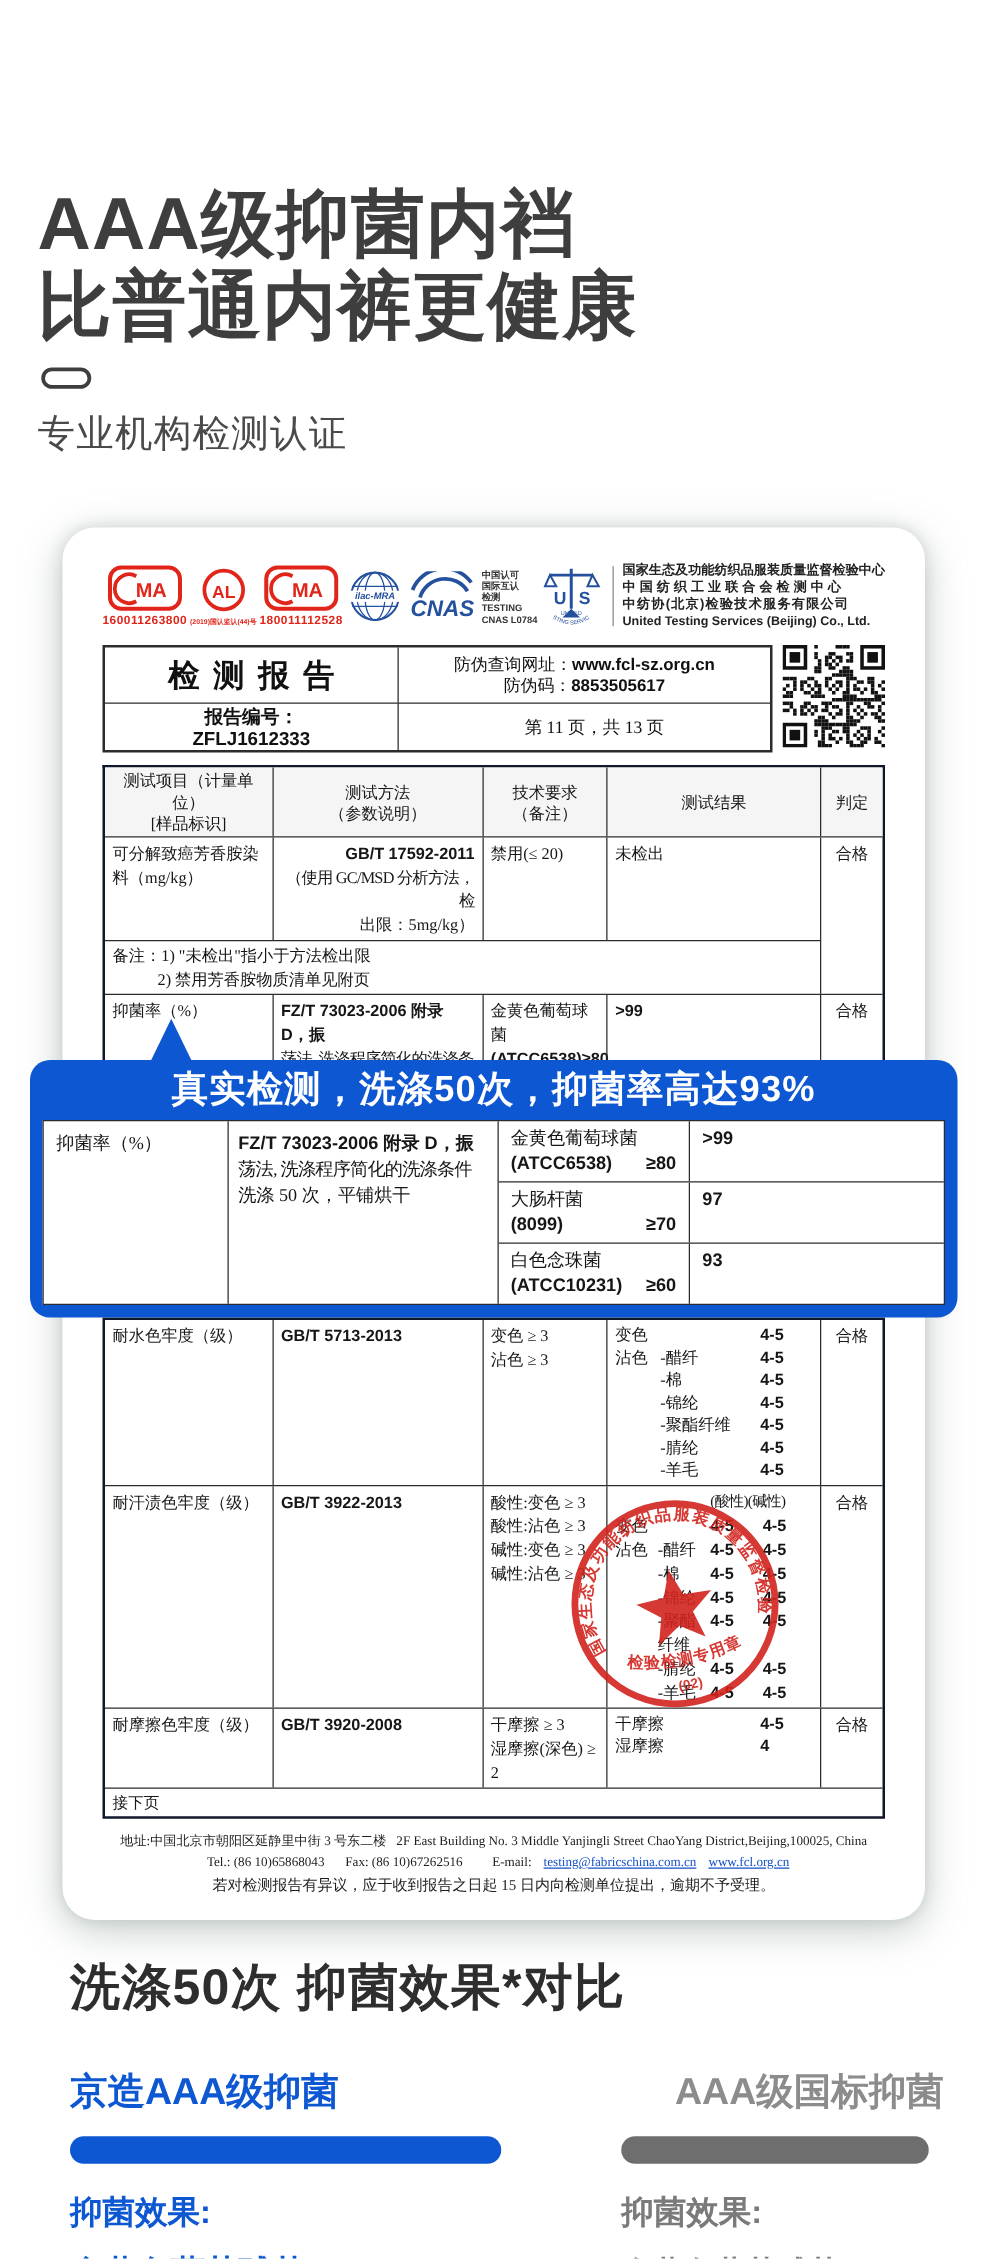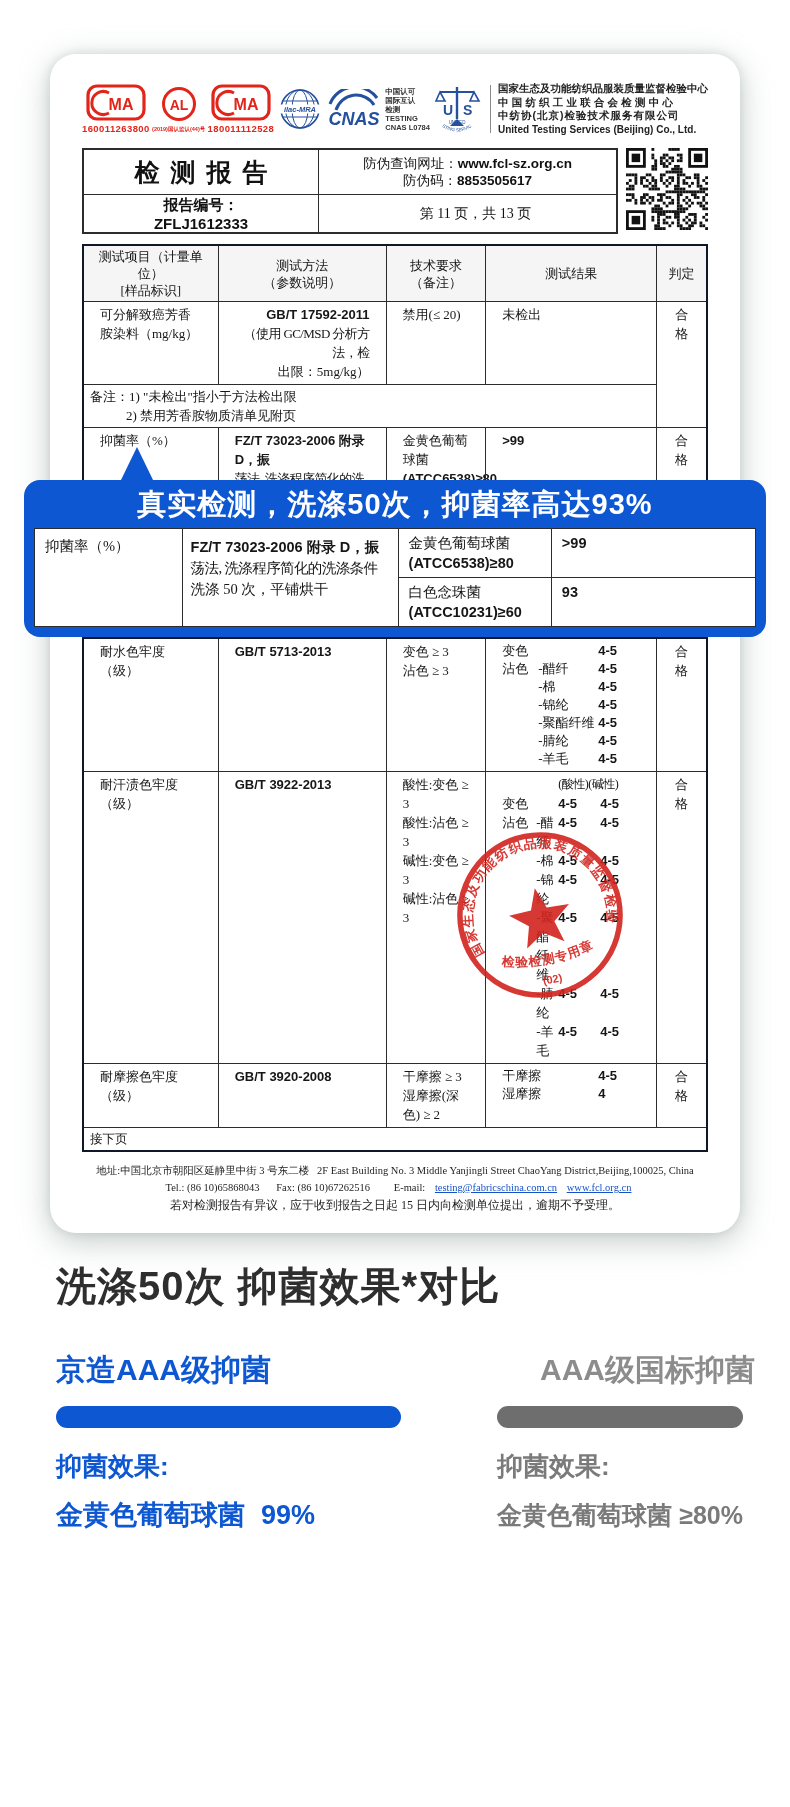--- a/index.html
+++ b/index.html
@@ -36,34 +36,34 @@
   .rline{font-size:13.5px;line-height:17px;}
   .rno{font-size:15px;font-weight:700;}
   .rpage{font-size:14px;padding-left:16px;}
   .lat{font-family:"Liberation Sans",sans-serif;font-weight:700;}
   .qr{width:82px;height:82px;margin-left:8px;flex:0 0 auto;}
   
   .tbl{border:2px solid #0f172a;margin-top:10px;font-family:"Liberation Serif",serif;
        font-size:13px;color:#161616;}
   .tr{display:flex;border-top:1px solid #2c2c2c;}
   .tr.first{border-top:none;}
-  .td{border-left:1px solid #2c2c2c;padding:3px 16px;box-sizing:border-box;line-height:19px;}
+  .td{border-left:1px solid #2c2c2c;padding:3px 6px;box-sizing:border-box;line-height:19px;}
   .td.nb{border-left:none;}
   .c1{width:21.5%;}.c2{width:27%;}.c3{width:16%;}.c4{width:27.5%;}
   .c5{width:8%;text-align:center;}
   .thead{background:#f5f5f5;text-align:center;}
   .thead .td{display:flex;flex-direction:column;justify-content:center;line-height:17px;padding:2px;}
   .grp{flex:1;display:flex;flex-direction:column;}
   .grp-top{display:flex;flex:1;}
   .g1{width:23.4%;}.g2{width:29.3%;text-align:right;}.g3{width:17.4%;}.g4{width:29.9%;}
   .noteband{border-top:1px solid #2c2c2c;padding:2px 6px;line-height:19px;}
   .note-ind{padding-left:36px;}
   .tight{letter-spacing:-.6px;}
   .row-anti{height:52px;overflow:hidden;}
-  .sp{display:flex;}
+  .sp{display:flex;justify-content:space-between;}
   
   .rg3{display:grid;grid-template-columns:36px 1fr 42px;line-height:18px;}
   .rg4{display:grid;grid-template-columns:34px 1fr 42px 40px;line-height:19px;}
   .vhead{grid-column:3/5;font-size:12px;letter-spacing:-.5px;white-space:nowrap;}
   .contd{padding:2px 6px;font-size:12.5px;line-height:18px;}
   
   .callout{position:relative;margin:0 -58px;background:#0d57d2;border-radius:16px;
            padding:0 10px 10px;z-index:4;}
   .ptr{position:absolute;top:-33px;left:96px;width:0;height:0;
        border-left:17px solid transparent;border-right:17px solid transparent;
@@ -108,20 +108,28 @@
   .col-l .cmp-row{color:#0d57d2;font-size:27px;}
   .col-r .cmp-row{color:#7a7a7a;font-size:25px;justify-content:space-between;}
   .cmp-row .nm{width:205px;white-space:nowrap;}
   .col-r .cmp-row .nm{width:auto;}
 </style>
 </head>
 <body>
 
 <div class="page">
 
+  <div class="hero">
+    <div class="hero-title">
+      <div>AAA级抑菌内裆</div>
+      <div>比普通内裤更健康</div>
+    </div>
+    <div class="hero-pill"></div>
+    <div class="hero-sub">专业机构检测认证</div>
+  </div>
 
   <div class="card">
 
     <div class="logos">
       <div class="logo">
         <svg width="60" height="38" viewBox="0 0 60 38">
           <rect x="2" y="2" width="56" height="33" rx="9" fill="none" stroke="#e1251b" stroke-width="3.2"></rect>
           <path d="M 23 9 A 11.5 11.5 0 1 0 23 29" fill="none" stroke="#e1251b" stroke-width="3"></path>
           <text x="35" y="25.5" font-size="16" font-weight="bold" fill="#e1251b" text-anchor="middle">MA</text>
         </svg>
@@ -564,20 +572,30 @@
               <div>金黄色葡萄球菌</div>
               <div class="sp">
                   <span class="lat">(ATCC6538)</span>
                   <span class="lat">≥80</span>
                 </div>
             </div>
             <div class="ct-res lat">&gt;99</div>
           </div>
           <div class="ct-row">
             <div class="ct-germ">
+              <div>大肠杆菌</div>
+              <div class="sp">
+                  <span class="lat">(8099)</span>
+                  <span class="lat">≥70</span>
+                </div>
+            </div>
+            <div class="ct-res lat">97</div>
+          </div>
+          <div class="ct-row">
+            <div class="ct-germ">
               <div>白色念珠菌</div>
               <div class="sp">
                   <span class="lat">(ATCC10231)</span>
                   <span class="lat">≥60</span>
                 </div>
             </div>
             <div class="ct-res lat">93</div>
           </div>
         </div>
       </div>

